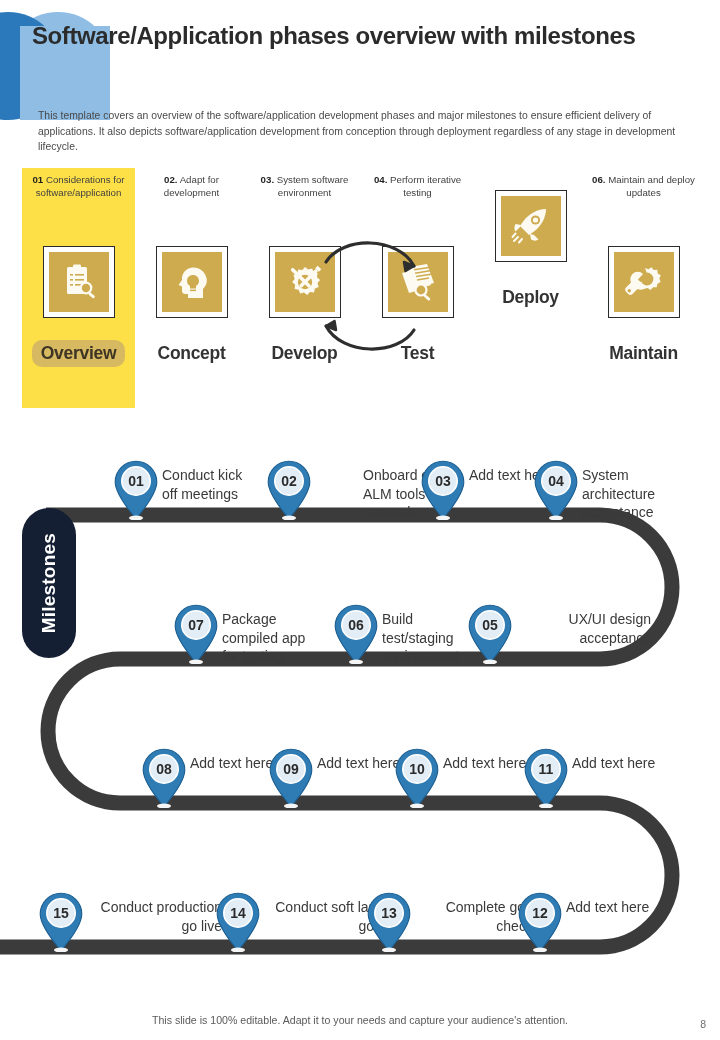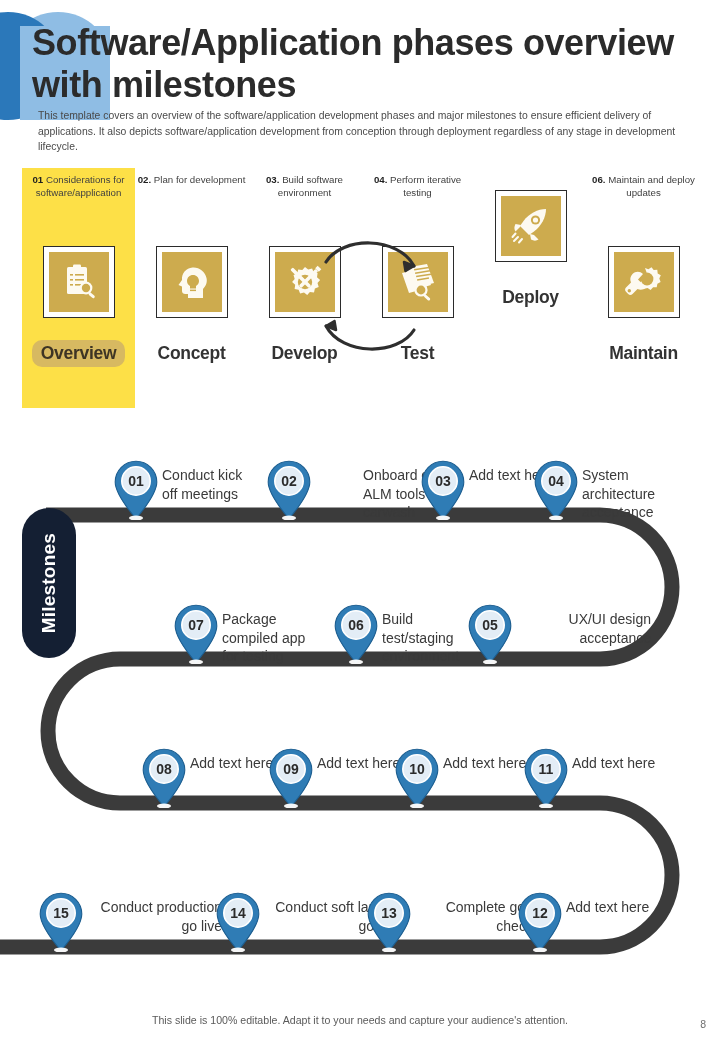--- a/index.html
+++ b/index.html
@@ -23,21 +23,21 @@
   }
   #deco-circle2{
     position:absolute;left:4px;top:0px;width:108px;height:108px;border-radius:50%;
     background:#8fbde4;
   }
 
   
   #header{position:absolute;left:0;top:0;width:720px;}
   #page-title{
     position:absolute;left:32px;top:22px;width:660px;
-    font-size:36px;font-weight:bold;line-height:1.18;
+    font-size:24px;font-weight:bold;line-height:1.18;
     color:#2b2b2b;letter-spacing:-0.4px;
   }
   #page-subtitle{
     position:absolute;left:38px;top:108px;width:645px;
     font-size:10.4px;line-height:1.5;color:#4a4a4a;
   }
 
   
   #phases{position:absolute;left:22px;top:168px;width:680px;height:240px;display:flex;}
   .phase{
@@ -131,42 +131,42 @@
       </g>
       <circle cx="27" cy="26" r="6.4" fill="#fdfaf1"></circle>
             <circle cx="27" cy="26" r="4.2" fill="#cdab4e"></circle>
       <rect x="31" y="30" width="7" height="3" rx="1.5" transform="rotate(40 31 30)"></rect>
     </svg>
         </div>
       </div>
       <div class="phase-name pill">Overview</div>
     </div>
     <div class="phase">
-      <div class="phase-caption"><b>02.</b> <span>Plan for development</span></div>
+      <div class="phase-caption"><b>02.</b> <span>Adapt for development</span></div>
       <div class="icon-box">
         <div class="icon-fill">
           <svg width="40" height="40" viewBox="0 0 40 40" fill="#fdfaf1">
       <path d="M31,36 L31,27 C34,24 35.5,20 34.5,16 C33,9.5 27,5 20.5,5.6 C14,6.2 9.5,11.5 10,18 L6.5,23 L10,24.5 L10,29 C10,31 11.4,32 13.4,32 L16,32 L16,36 Z"></path>
       <g fill="#cdab4e">
         <path d="M21,13 C17.6,13 15,15.6 15,19 C15,21.2 16.2,23 18,24 L18,26.4 L24,26.4 L24,24 C25.8,23 27,21.2 27,19 C27,15.6 24.4,13 21,13 Z"></path>
         <rect x="18" y="27.6" width="6" height="1.5"></rect>
       </g>
       <g stroke="#fdfaf1" stroke-width="1.4" stroke-linecap="round">
         <line x1="21" y1="6.6" x2="21" y2="9"></line>
               <line x1="13.4" y1="10" x2="15" y2="11.7"></line>
         <line x1="28.6" y1="10" x2="27" y2="11.7"></line>
               <line x1="10.6" y1="18.6" x2="12.8" y2="18.6"></line>
       </g>
     </svg>
         </div>
       </div>
       <div class="phase-name">Concept</div>
     </div>
     <div class="phase">
-      <div class="phase-caption"><b>03.</b> <span>Build software environment</span></div>
+      <div class="phase-caption"><b>03.</b> <span>System software environment</span></div>
       <div class="icon-box">
         <div class="icon-fill">
           <svg width="42" height="42" viewBox="0 0 42 42" fill="#fdfaf1">
       <path d="M21,6 l3.2,2.6 3.9,-1.2 1.5,3.8 4,0.9 -0.6,4.1 3.1,2.7 -2.6,3.2 1.2,3.9 -3.8,1.5 -0.9,4 -4.1,-0.6 -2.7,3.1 -3.2,-2.6 -3.9,1.2 -1.5,-3.8 -4,-0.9 0.6,-4.1 -3.1,-2.7 2.6,-3.2 -1.2,-3.9 3.8,-1.5 0.9,-4 4.1,0.6 z"></path>
       <circle cx="21" cy="21" r="7.2" fill="#cdab4e"></circle>
       <g transform="rotate(-45 21 21)">
         <rect x="19.2" y="2" width="3.6" height="26" rx="1.2"></rect>
         <path d="M19.2,28 L22.8,28 L21,34 Z"></path>
       </g>
       <g transform="rotate(45 21 21)">

